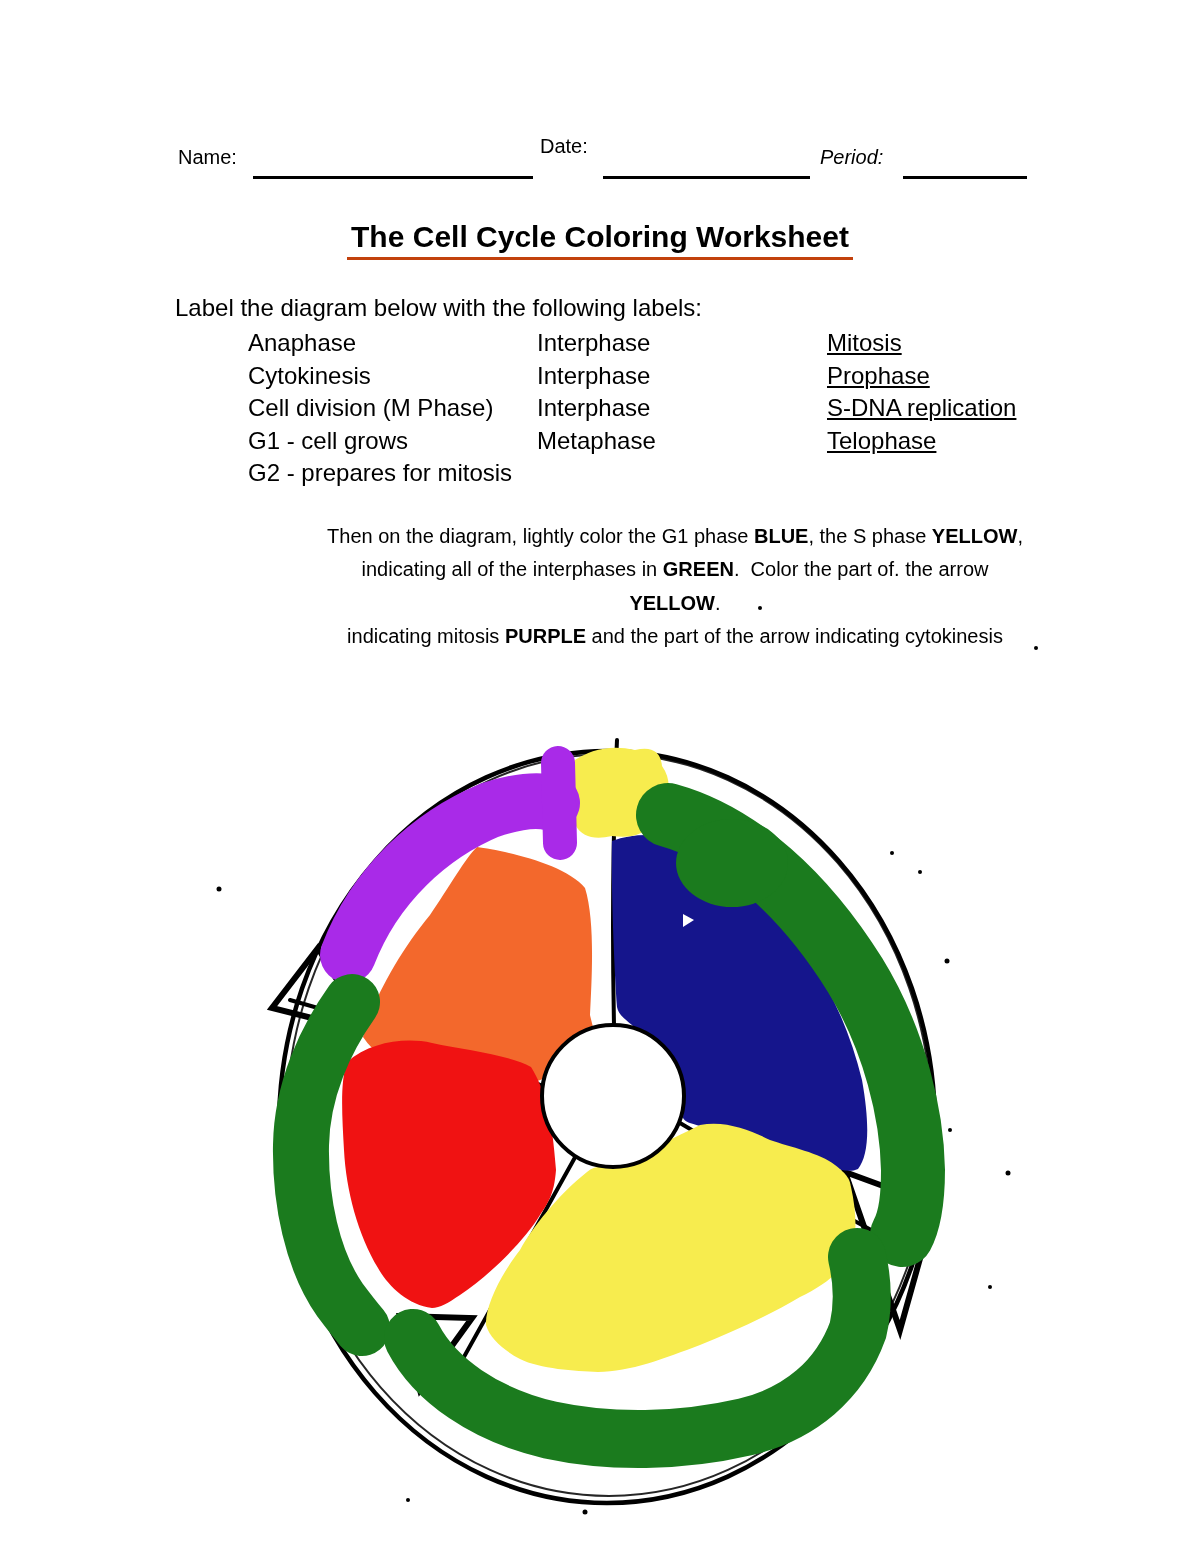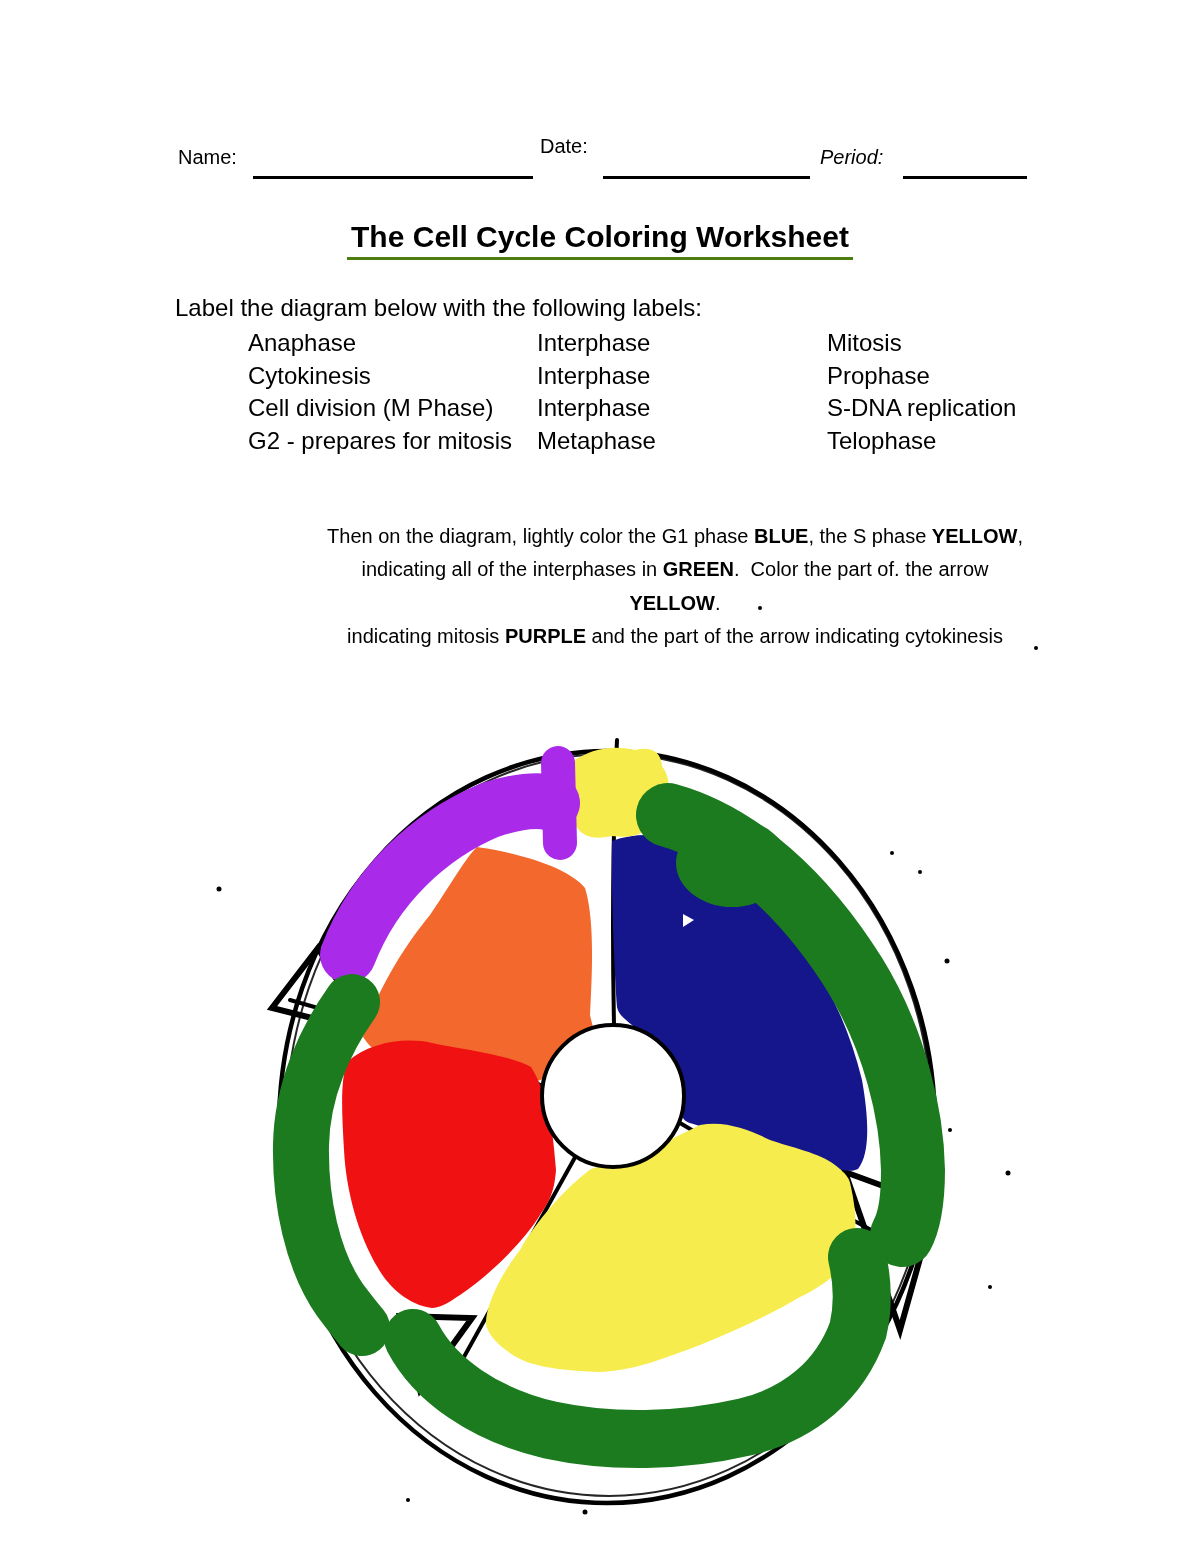--- a/index.html
+++ b/index.html
@@ -7,27 +7,27 @@
     width:1200px;height:1553px;position:relative;background:#ffffff;
     font-family:"Liberation Sans", sans-serif;color:#000;overflow:hidden;
   }
   .abs{position:absolute;}
   .hdr{font-size:20px;}
   .blank{border-bottom:3px solid #000;height:28px;}
   .title{
     left:0;top:220px;width:1200px;text-align:center;
     font-size:30px;font-weight:700;
   }
-  .title span{display:inline-block;border-bottom:3px solid #4d7c0f;padding:0 4px 3px 4px;}
+  .title span{display:inline-block;border-bottom:3px solid #c2410c;padding:0 4px 3px 4px;}
   .body-text{font-size:24px;line-height:32.6px;}
   .intro{left:175px;top:292px;}
   .col{top:327px;}
   .col1{left:248px;}
   .col2{left:537px;}
-  .col3{left:827px;}
+  .col3{left:827px;text-decoration:underline;}
   .para{left:175px;top:520px;width:1000px;font-size:20px;line-height:33.4px;text-align:center;}
   .pline{white-space:nowrap;}
   .b{font-weight:700;}
   .speck{width:4px;height:4px;background:#000;border-radius:50%;}
   svg{display:block;}
 </style>
 </head>
 <body>
 
 <div class="abs hdr" style="left:178px;top:146px;">Name:</div>
@@ -37,20 +37,21 @@
 <div class="abs hdr" style="left:820px;top:146px;font-style:italic;">Period:</div>
 <div class="abs blank" style="left:903px;top:148px;width:124px;"></div>
 
 <div class="abs title"><span>The Cell Cycle Coloring Worksheet</span></div>
 
 <div class="abs body-text intro">Label the diagram below with the following labels:</div>
 <div class="abs body-text col col1">
     <div class="li">Anaphase</div>
     <div class="li">Cytokinesis</div>
     <div class="li">Cell division (M Phase)</div>
+    <div class="li">G1 - cell grows</div>
     <div class="li">G2 - prepares for mitosis</div>
   </div>
 <div class="abs body-text col col2">
     <div class="li">Interphase</div>
     <div class="li">Interphase</div>
     <div class="li">Interphase</div>
     <div class="li">Metaphase</div>
   </div>
 <div class="abs body-text col col3">
     <div class="li">Mitosis</div>

